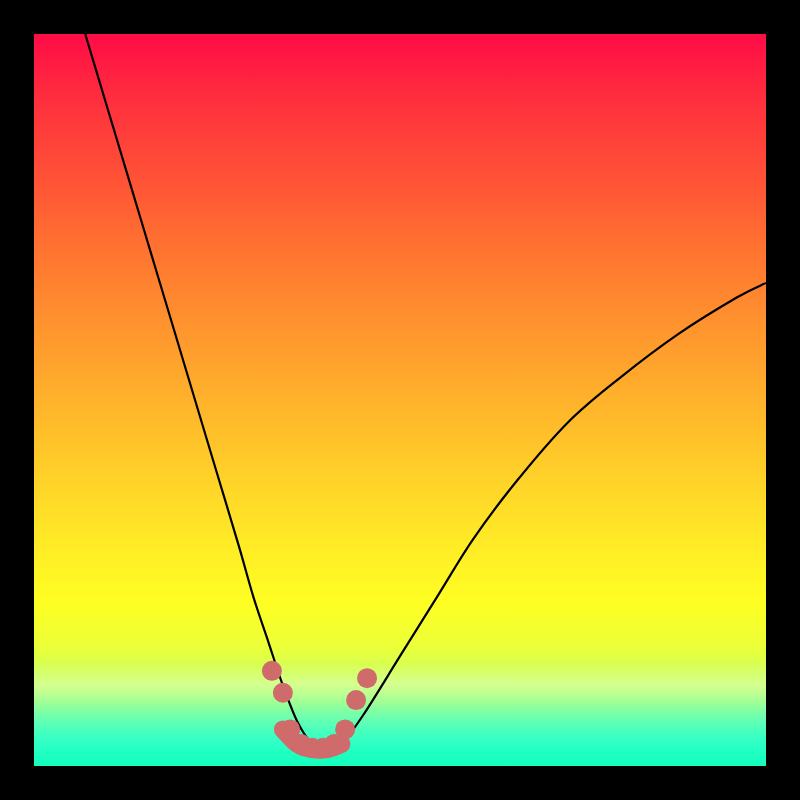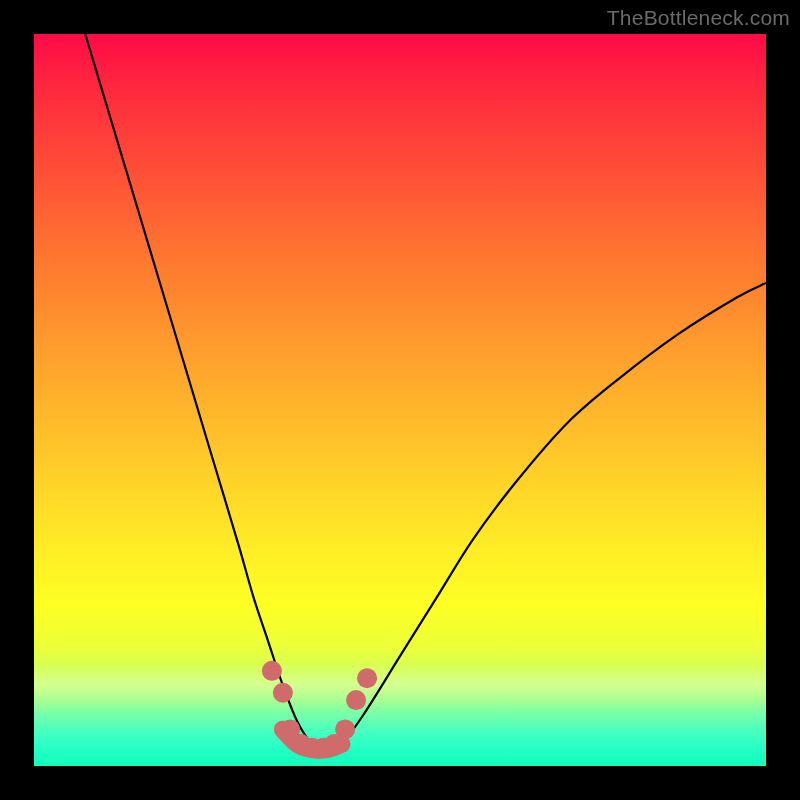--- a/index.html
+++ b/index.html
@@ -113,14 +113,13 @@
           <circle cx="267.18" cy="710.04" r="10" class="marker"></circle>
           <circle cx="278.16" cy="713.7" r="10" class="marker"></circle>
           <circle cx="289.14" cy="713.7" r="10" class="marker"></circle>
           <circle cx="300.12" cy="710.04" r="10" class="marker"></circle>
           <circle cx="311.09999999999997" cy="695.4" r="10" class="marker"></circle>
           <circle cx="322.08" cy="666.12" r="10" class="marker"></circle>
           <circle cx="333.06" cy="644.16" r="10" class="marker"></circle>
         </g>
     </svg>
   </div>
-  <div class="watermark">TheBottleneck.com</div>
 </div>
 
 </body></html>

